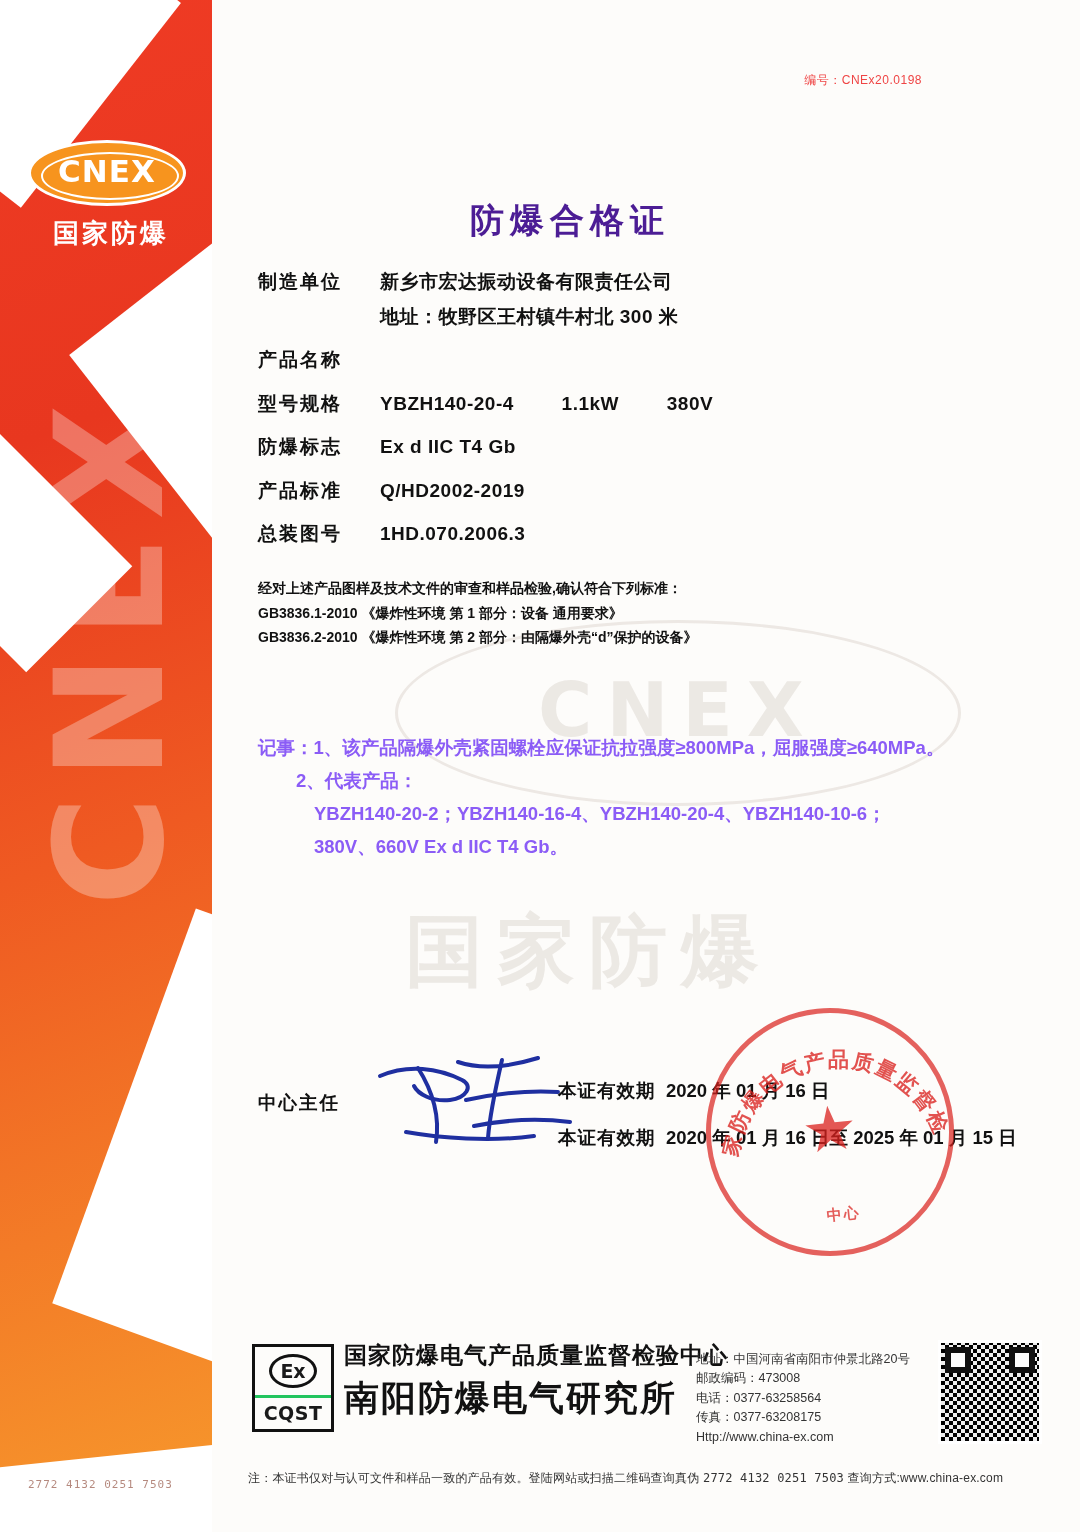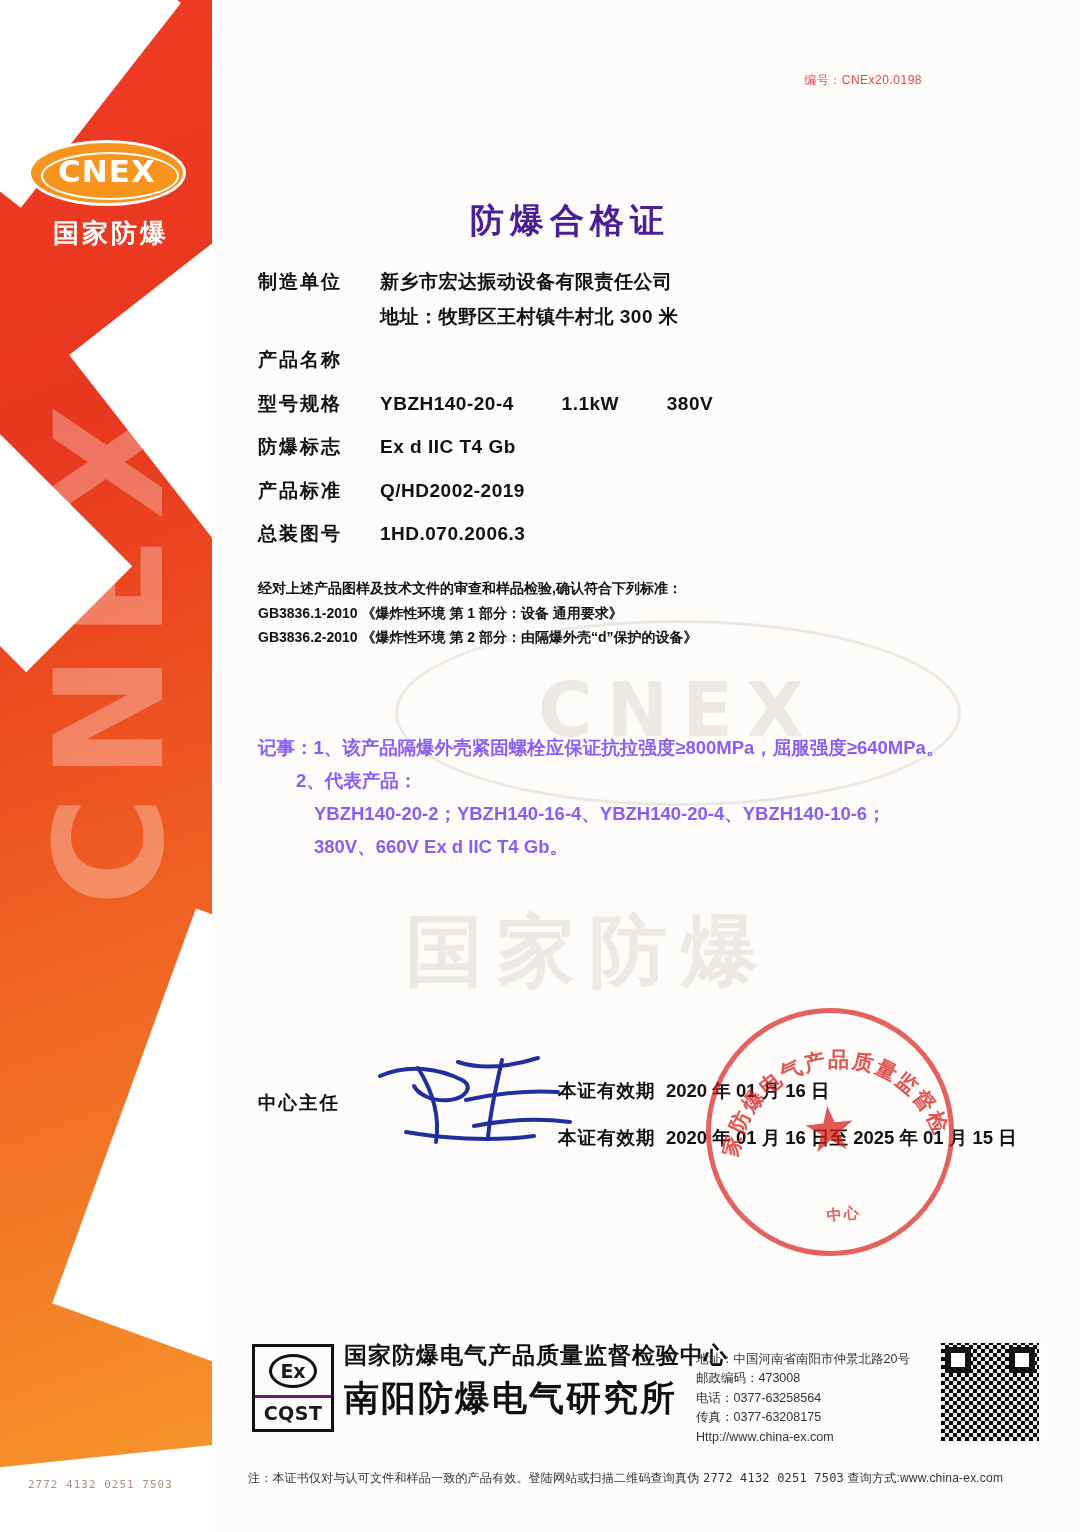--- a/index.html
+++ b/index.html
@@ -349,21 +349,21 @@
     width: 82px;
     height: 88px;
     border: 3px solid #111;
     box-sizing: border-box;
   }
   .ex-mark .ex-top {
     height: 48px;
     display: flex;
     align-items: center;
     justify-content: center;
-    border-bottom: 3px solid #701a75;
+    border-bottom: 3px solid #22c55e;
   }
   .ex-oval {
     width: 48px;
     height: 34px;
     border: 3px solid #111;
     border-radius: 50%;
     box-sizing: border-box;
     display: flex;
     align-items: center;
     justify-content: center;

